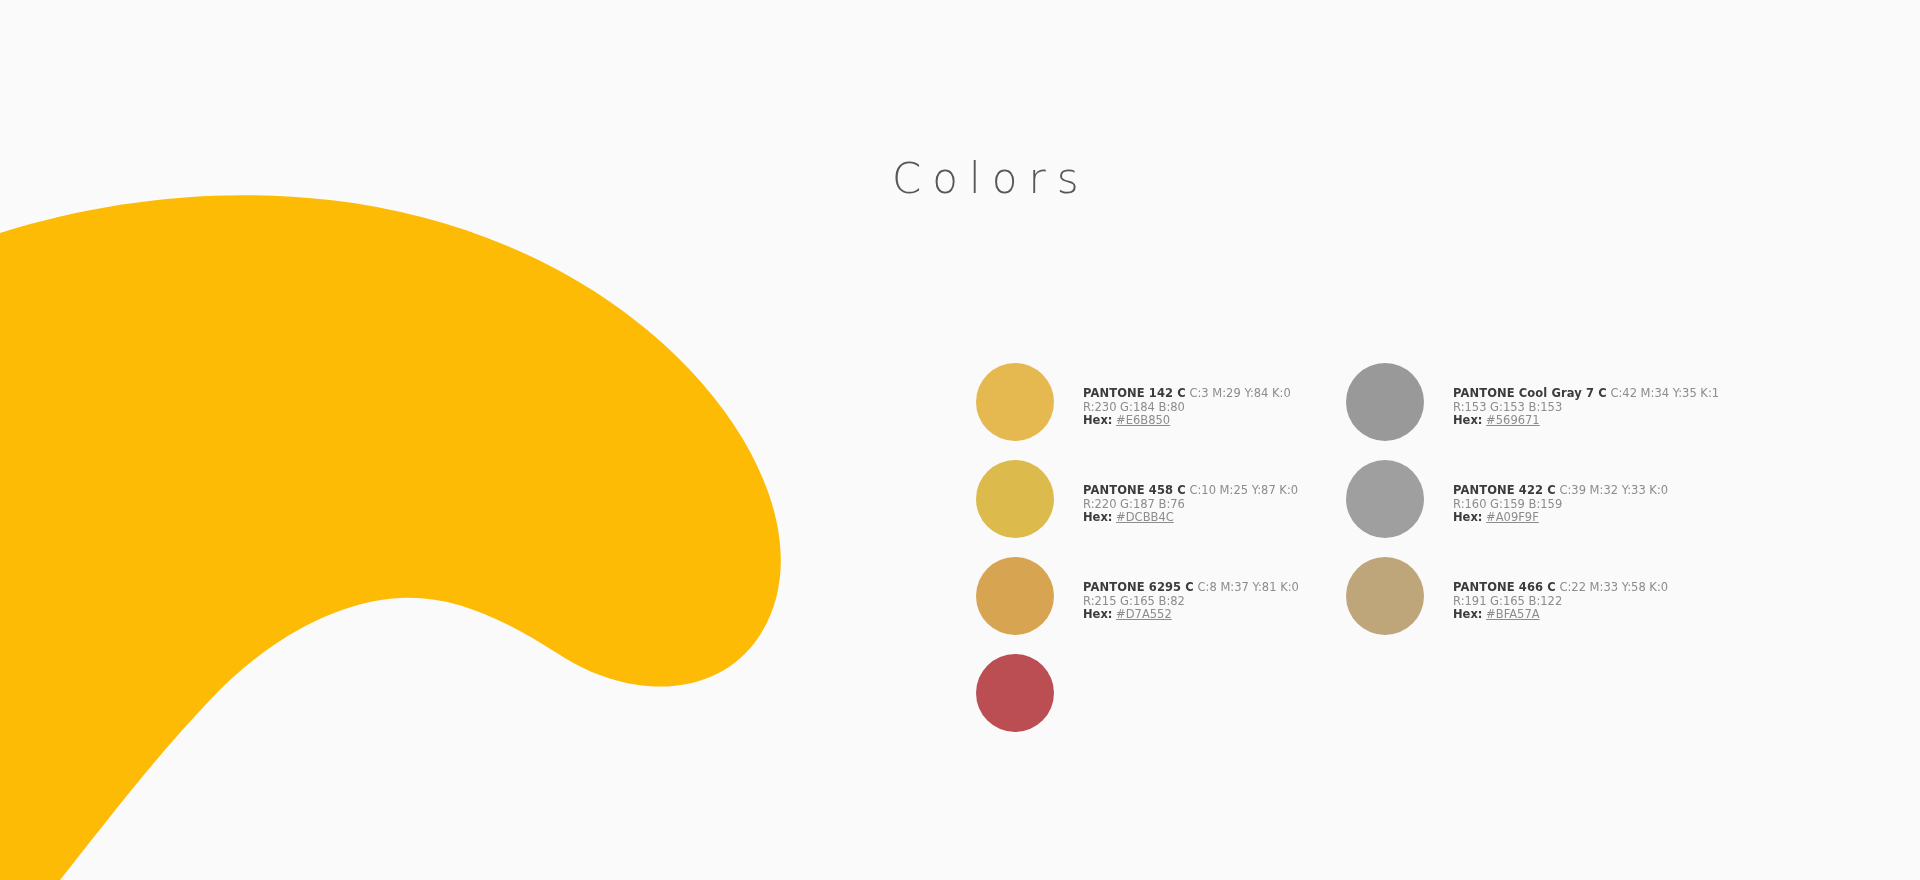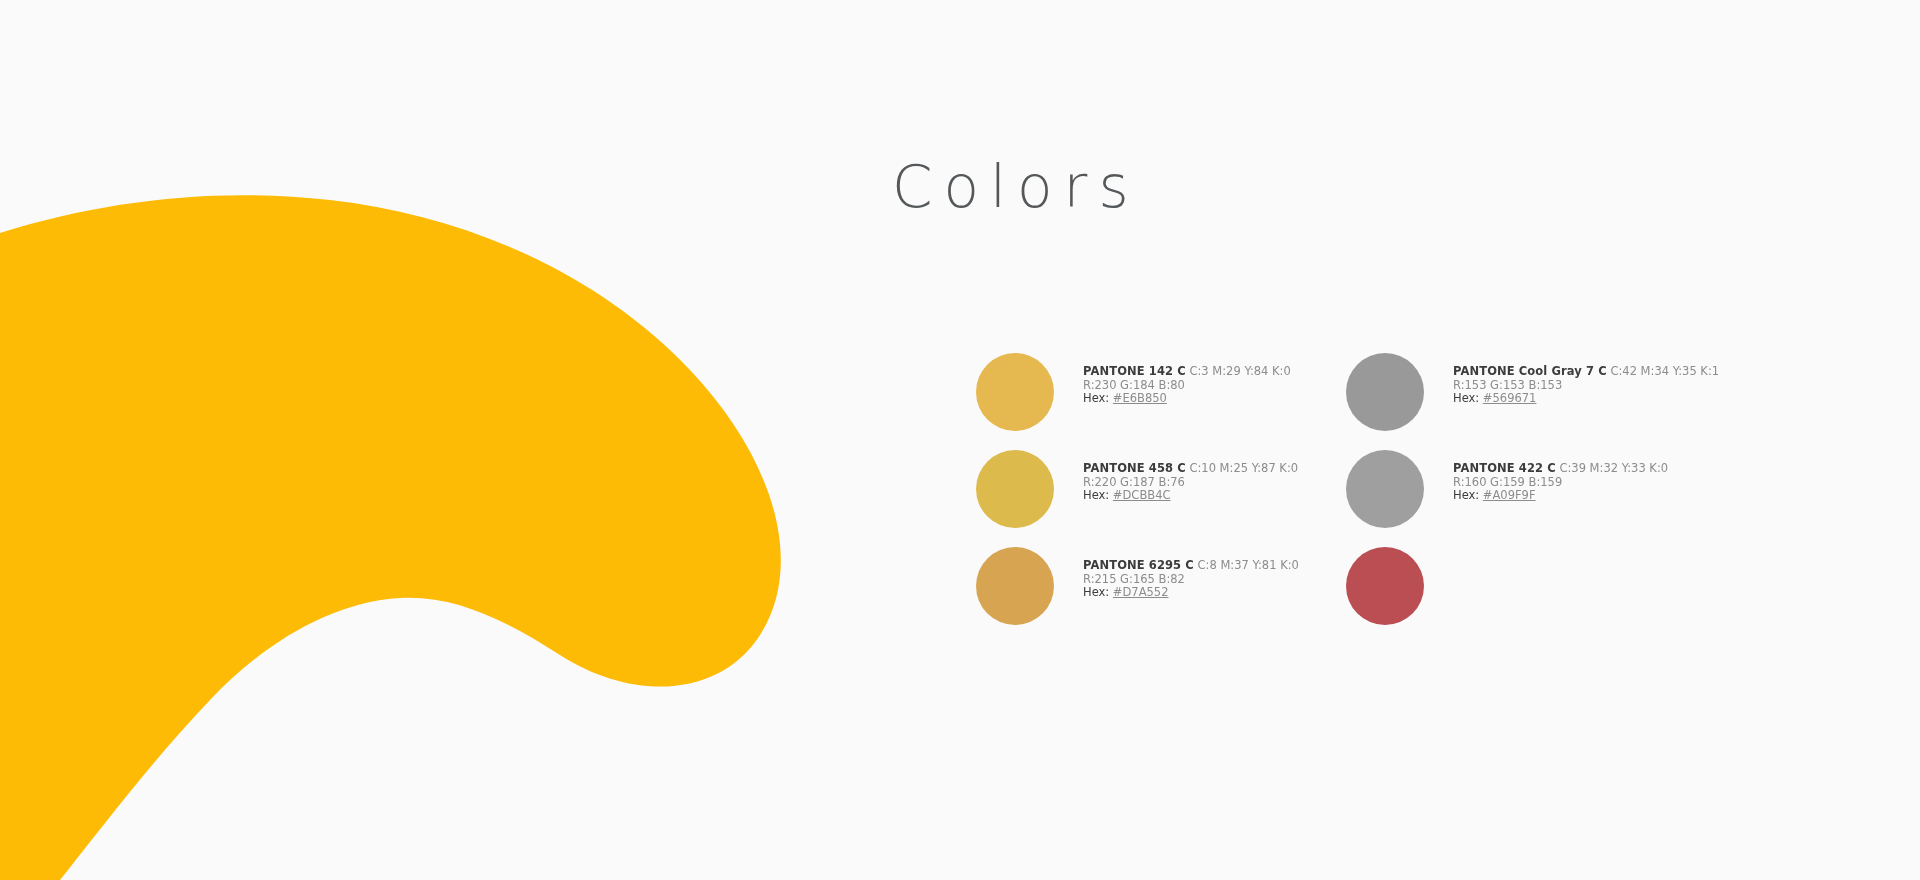--- a/index.html
+++ b/index.html
@@ -29,21 +29,21 @@
     display: block;
     width: 900px;
     height: 880px;
   }
 
   
   .page-title {
     position: absolute;
     left: 892px;
     top: 158px;
-    font-size: 58px;
+    font-size: 42px;
     font-weight: 300;
     letter-spacing: 11px;
     color: #55585A;
     font-family: "DejaVu Sans", sans-serif;
     white-space: nowrap;
     line-height: 1;
   }
 
   
   .palette {
@@ -53,21 +53,21 @@
     width: 740px;
     display: grid;
     grid-template-columns: 370px 370px;
     grid-auto-rows: 97px;
     column-gap: 0px;
     row-gap: 0px;
   }
 
   .swatch-row {
     display: flex;
-    align-items: flex-start;
+    align-items: center;
   }
 
   .swatch-chip {
     width: 78px;
     height: 78px;
     border-radius: 50%;
     flex: 0 0 78px;
     margin-top: 0px;
   }
 
@@ -93,21 +93,21 @@
 
   .swatch-info .cmyk {
     color: #8C8C8C;
   }
 
   .swatch-info .rgb {
     color: #8C8C8C;
   }
 
   .swatch-info .hex-label {
-    font-weight: normal;
+    font-weight: bold;
     color: #3C3C3C;
   }
 
   .swatch-info .hex-value {
     color: #8C8C8C;
     text-decoration: underline;
   }
 </style>
 </head>
 <body style="background-color: rgb(250, 250, 250);">
@@ -168,18 +168,26 @@
   <div class="swatch-row">
     <div class="swatch-chip" style="background-color: rgb(215, 165, 82);"></div>
     <div class="swatch-info">
       <span class="line"><span class="pantone-name">PANTONE 6295 C</span> <span class="cmyk">C:8 M:37 Y:81 K:0</span></span>
       <span class="line rgb">R:215 G:165 B:82</span>
       <span class="line"><span class="hex-label">Hex:</span> <span class="hex-value">#D7A552</span></span>
     </div>
   </div>
 
 
+  <div class="swatch-row">
+    <div class="swatch-chip" style="background-color: rgb(191, 165, 122);"></div>
+    <div class="swatch-info">
+      <span class="line"><span class="pantone-name">PANTONE 466  C</span> <span class="cmyk">C:22 M:33 Y:58 K:0</span></span>
+      <span class="line rgb">R:191 G:165 B:122</span>
+      <span class="line"><span class="hex-label">Hex:</span> <span class="hex-value">#BFA57A</span></span>
+    </div>
+  </div>
 
   <div class="swatch-row">
     <div class="swatch-chip" style="background-color: rgb(186, 78, 83);"></div>
   </div>
 
 </div>
 
 </body></html>

